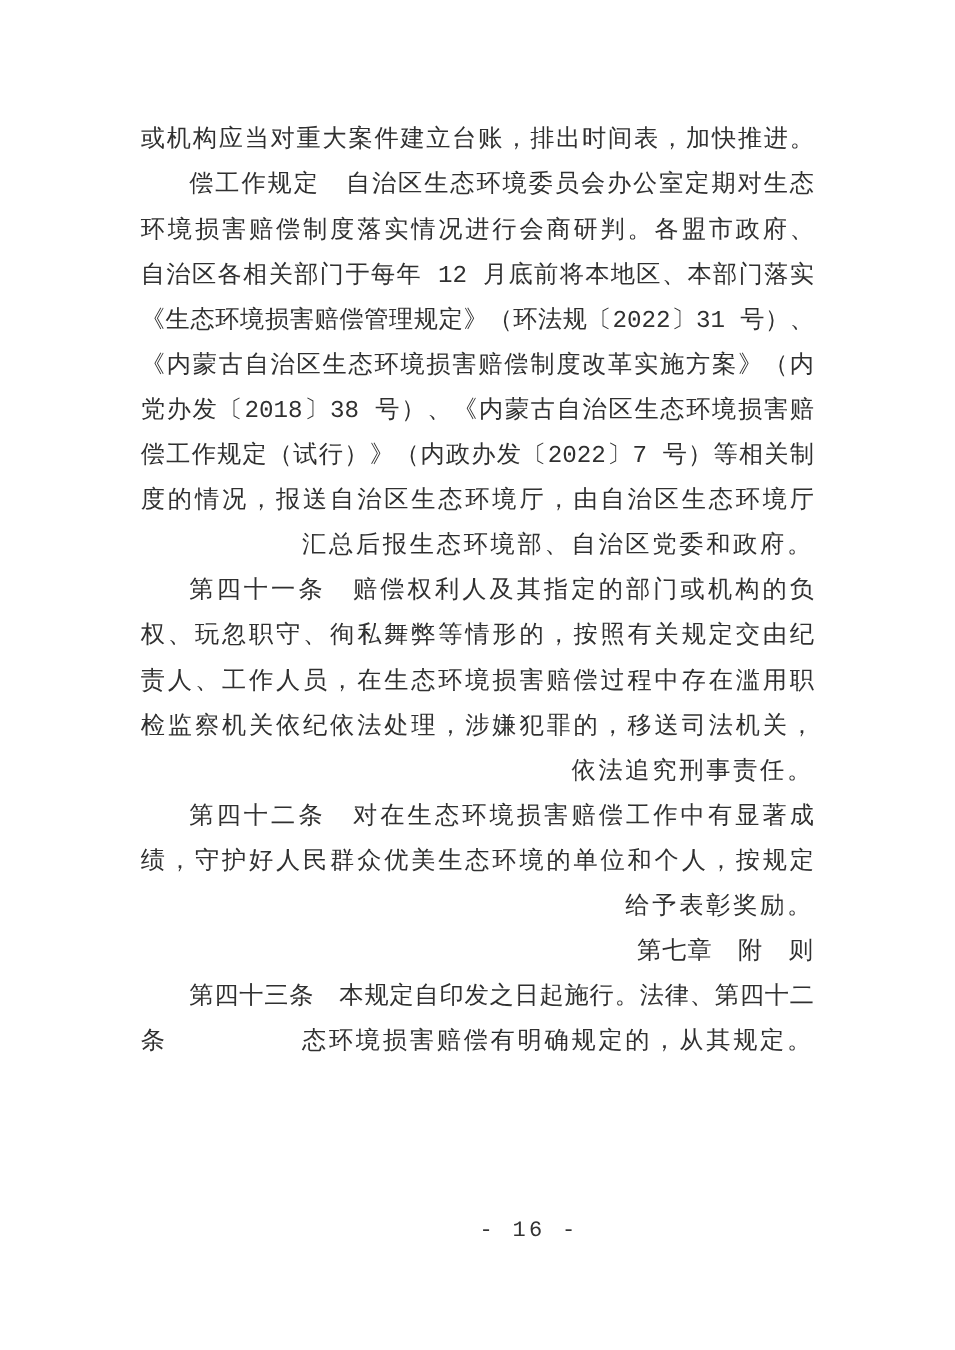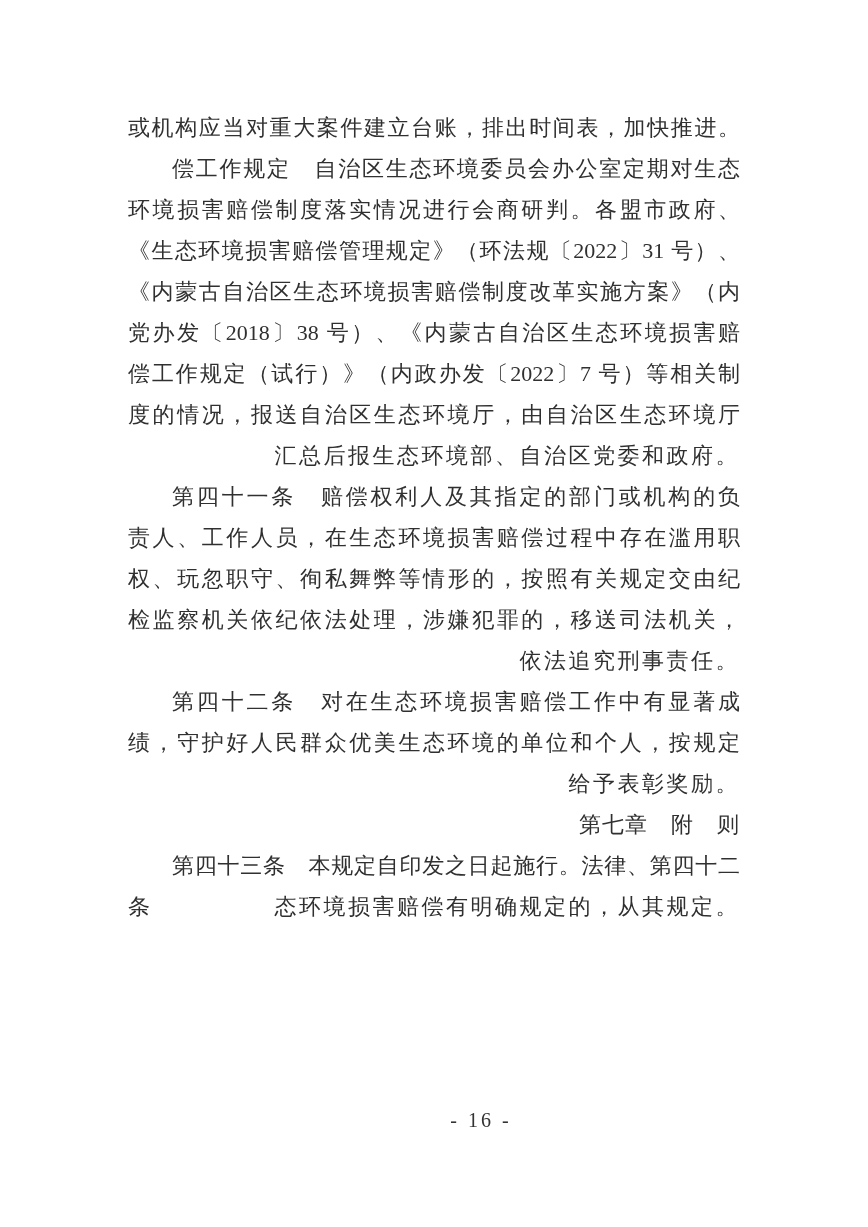--- a/index.html
+++ b/index.html
@@ -9,20 +9,21 @@
     height: 1227px;
     background: #ffffff;
     font-family: "Liberation Serif", "DejaVu Serif", serif;
   }
   .page {
     position: relative;
     width: 868px;
     height: 1227px;
     background: #ffffff;
     overflow: hidden;
+    font-family: Liberation Mono, monospace;
   }
   .text-block {
     position: absolute;
     left: 128px;
     top: 107px;
     width: 612px;
     color: #303030;
   }
   .line {
     height: 41px;
@@ -65,29 +66,30 @@
   }
 </style>
 </head>
 <body>
 
 <div class="page">
   <div class="text-block">
       <div class="line fill">或机构应当对重大案件建立台账，排出时间表，加快推进。</div>
       <div class="line fill-indent">偿工作规定　自治区生态环境委员会办公室定期对生态</div>
       <div class="line fill">环境损害赔偿制度落实情况进行会商研判。各盟市政府、</div>
+      <div class="line fill">自治区各相关部门于每年 12 月底前将本地区、本部门落实</div>
       <div class="line fill">《生态环境损害赔偿管理规定》（环法规〔2022〕31 号）、</div>
       <div class="line fill">《内蒙古自治区生态环境损害赔偿制度改革实施方案》（内</div>
       <div class="line fill">党办发〔2018〕38 号）、《内蒙古自治区生态环境损害赔</div>
       <div class="line fill">偿工作规定（试行）》（内政办发〔2022〕7 号）等相关制</div>
       <div class="line fill">度的情况，报送自治区生态环境厅，由自治区生态环境厅</div>
       <div class="line end">汇总后报生态环境部、自治区党委和政府。</div>
       <div class="line fill-indent">第四十一条　赔偿权利人及其指定的部门或机构的负</div>
+      <div class="line fill">权、玩忽职守、徇私舞弊等情形的，按照有关规定交由纪</div>
       <div class="line fill">责人、工作人员，在生态环境损害赔偿过程中存在滥用职</div>
-      <div class="line fill">权、玩忽职守、徇私舞弊等情形的，按照有关规定交由纪</div>
       <div class="line fill">检监察机关依纪依法处理，涉嫌犯罪的，移送司法机关，</div>
       <div class="line end">依法追究刑事责任。</div>
       <div class="line fill-indent">第四十二条　对在生态环境损害赔偿工作中有显著成</div>
       <div class="line fill">绩，守护好人民群众优美生态环境的单位和个人，按规定</div>
       <div class="line end">给予表彰奖励。</div>
       <div class="line heading">第七章　附　则</div>
       <div class="line fill-indent">第四十三条　本规定自印发之日起施行。法律、第四十二条</div>
       <div class="line end">态环境损害赔偿有明确规定的，从其规定。</div>
     </div>
   <div class="footer">- 16 -</div>

